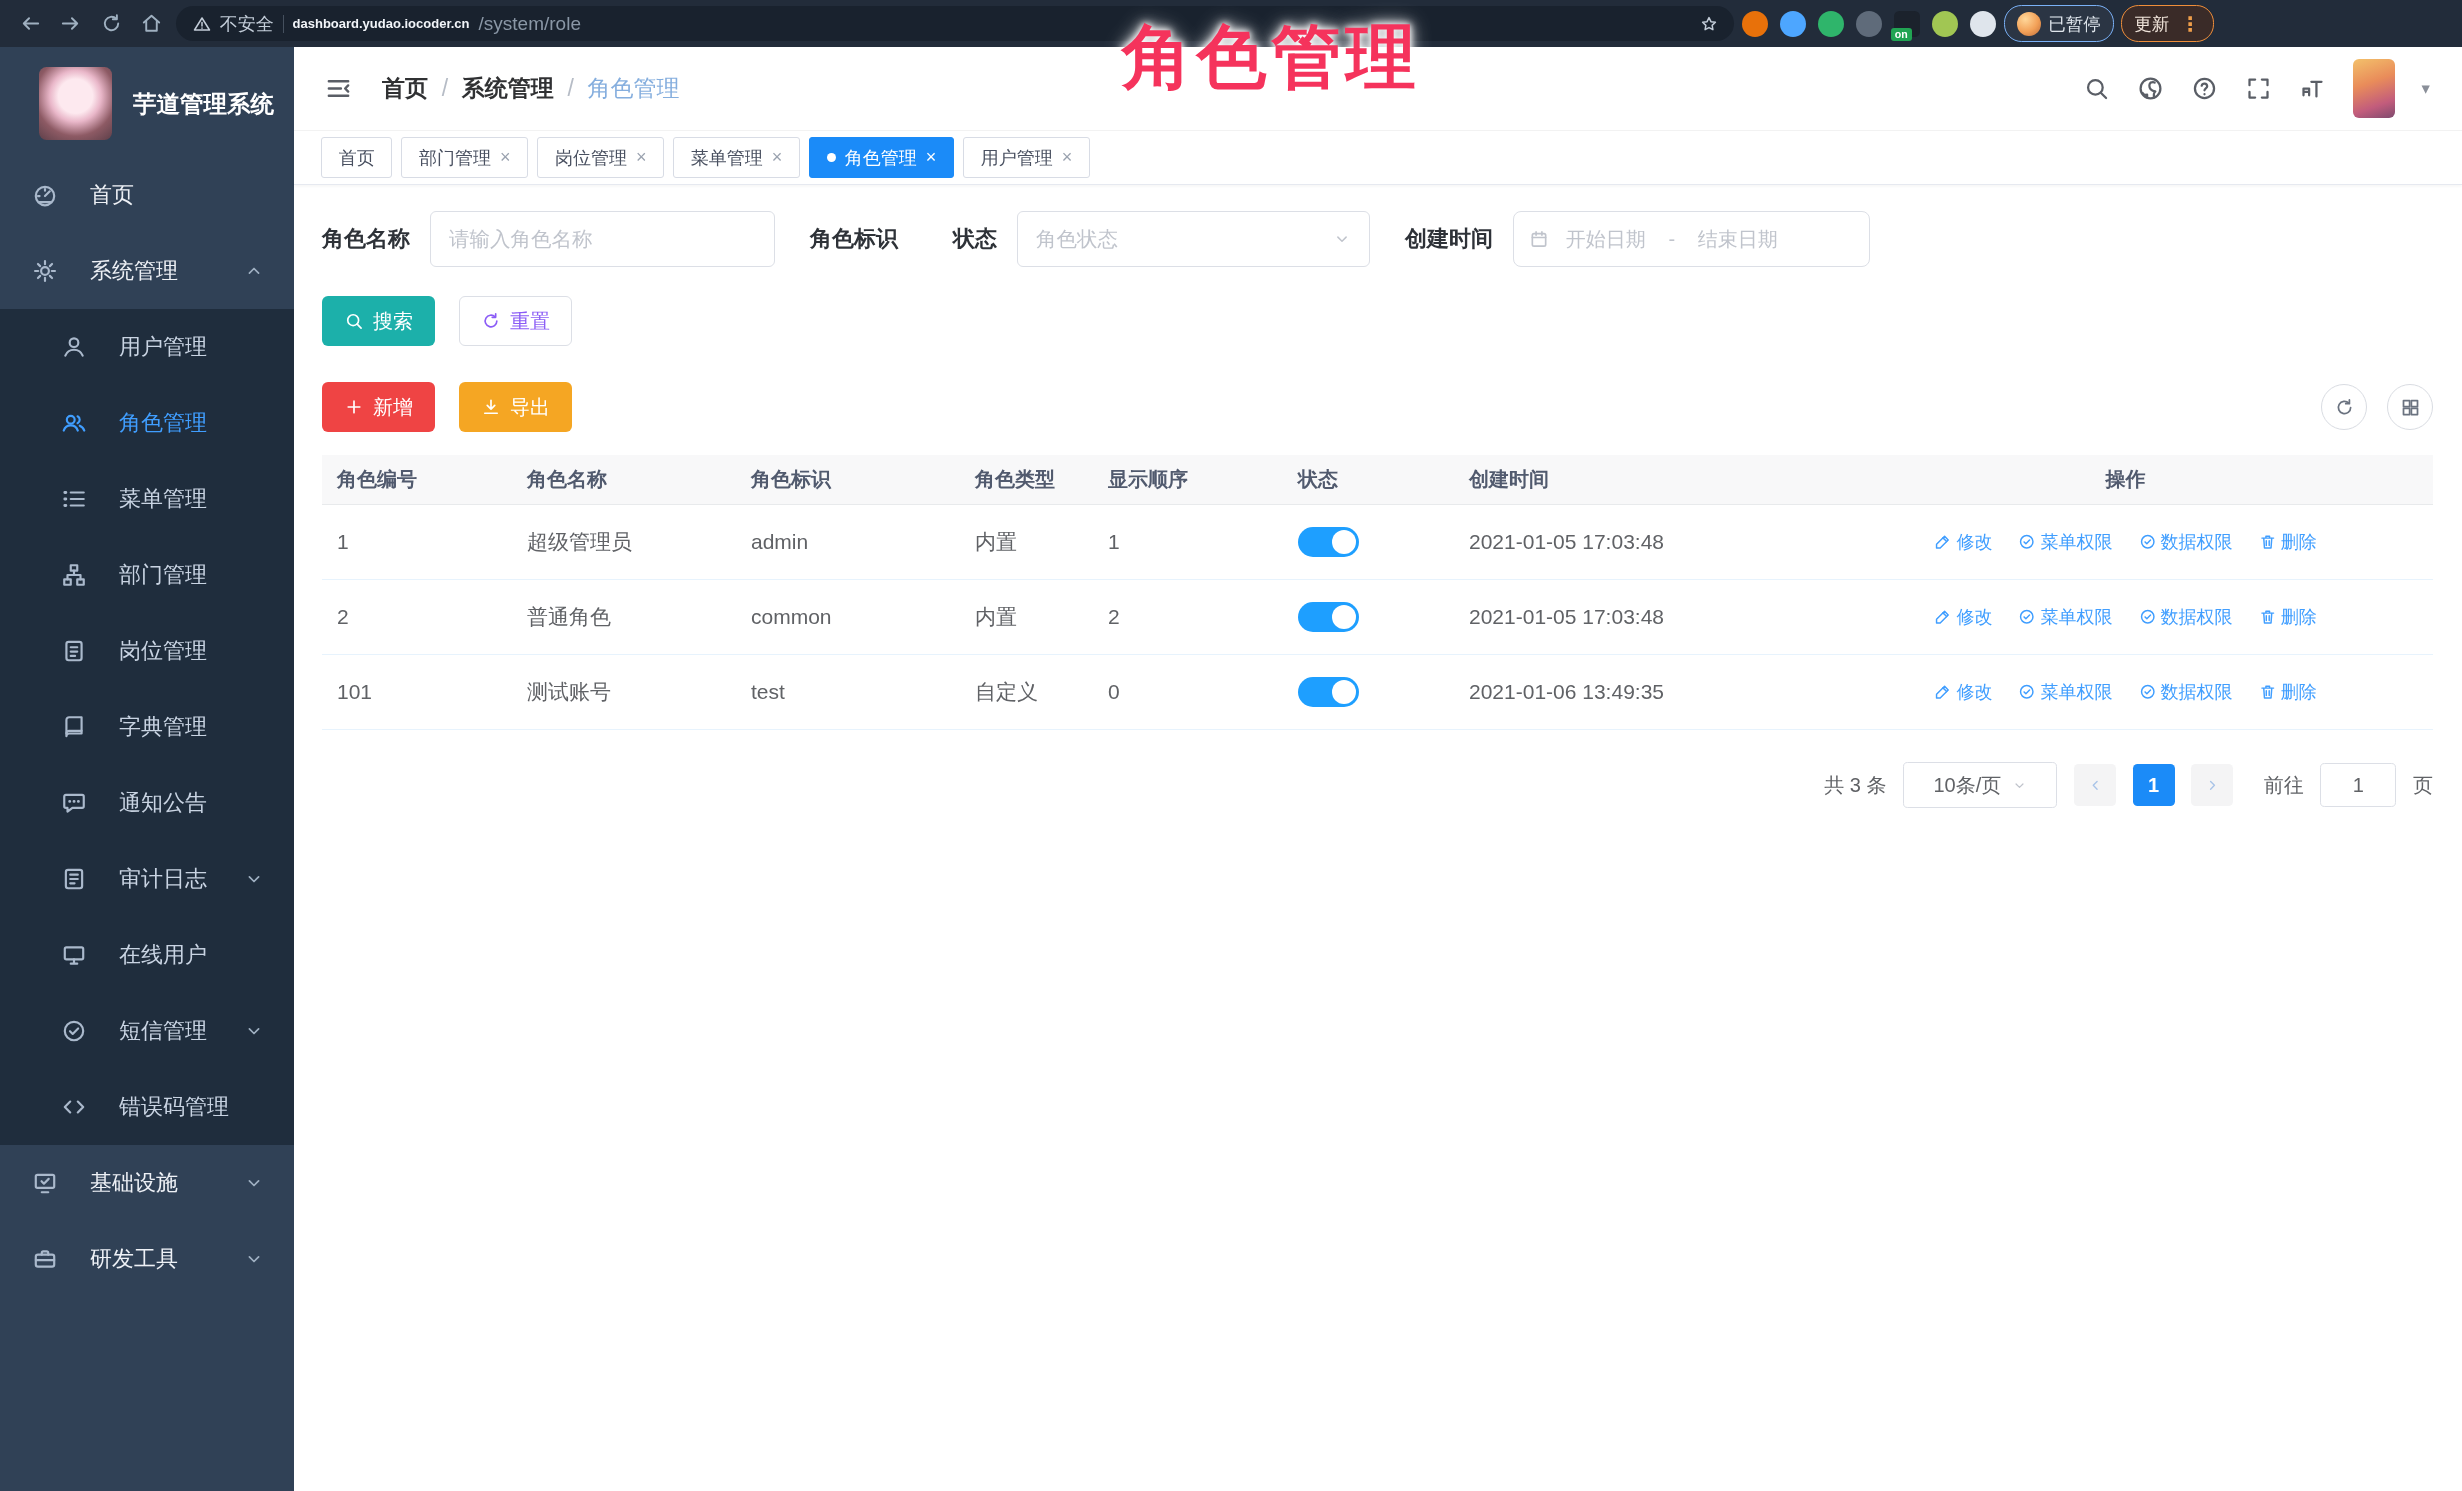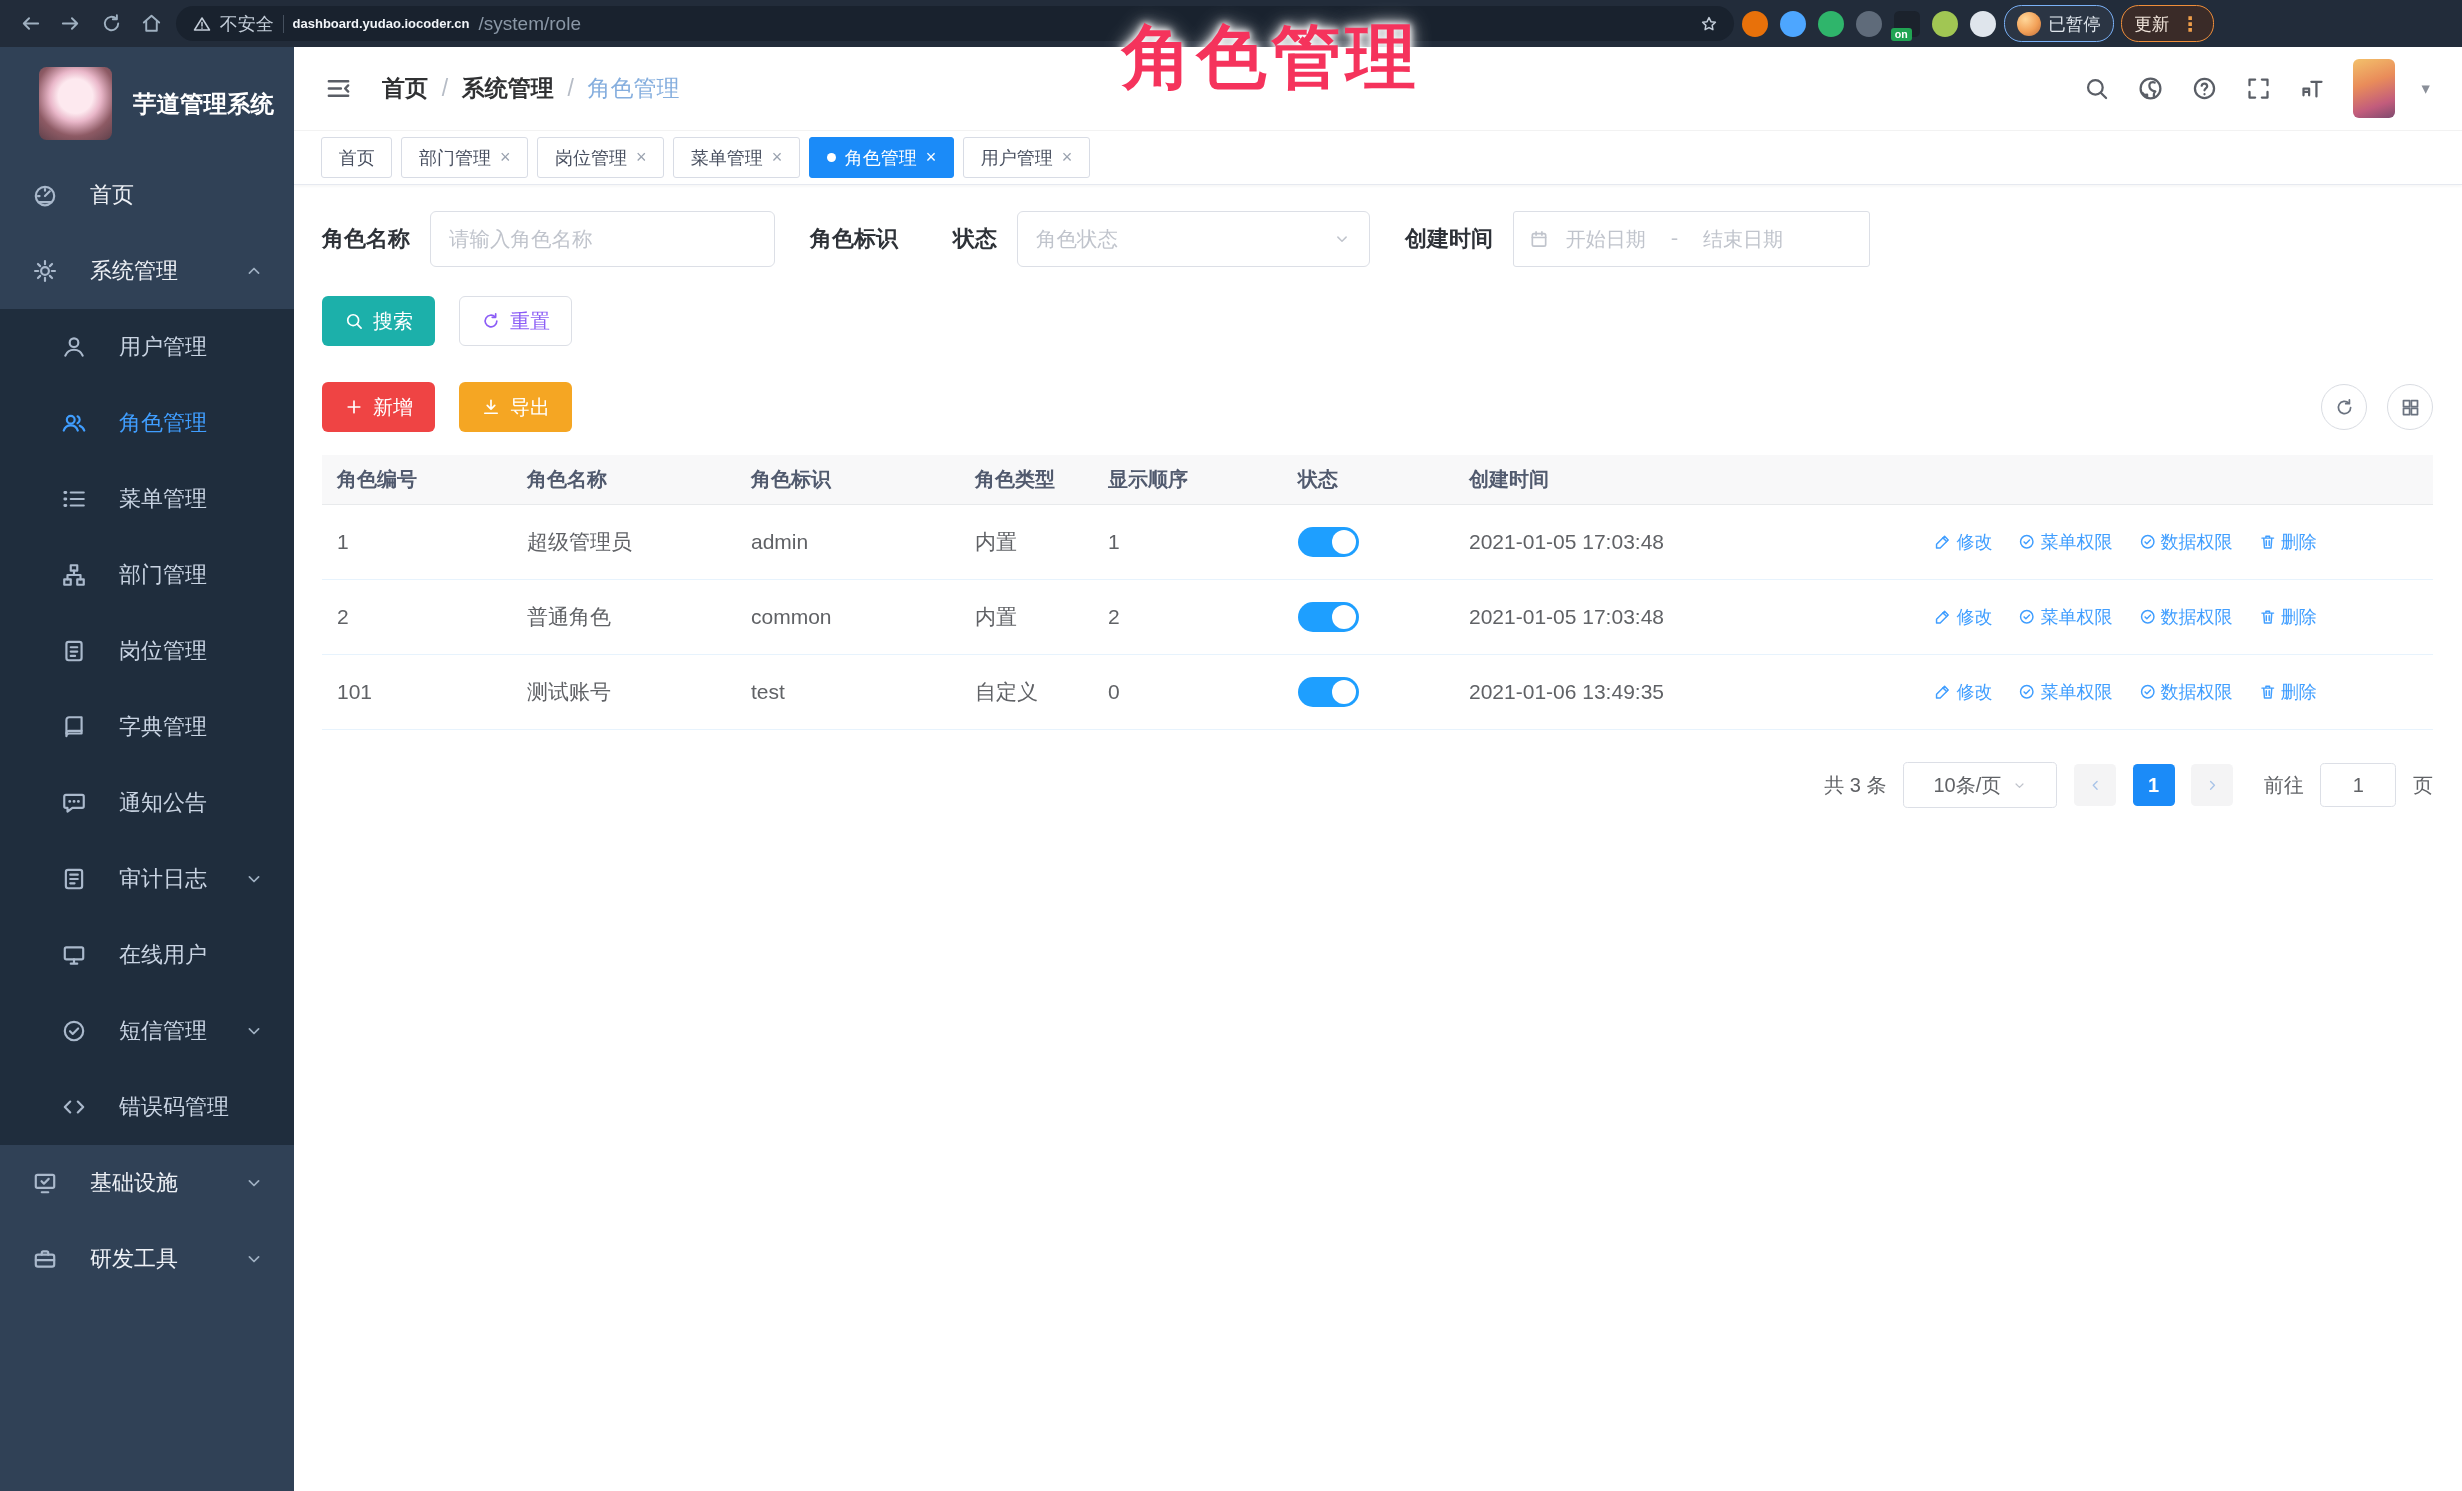--- a/index.html
+++ b/index.html
@@ -80,22 +80,22 @@
   
   .content{padding:26px 29px 0 28px;flex:1;}
   .filter-row{display:flex;align-items:center;}
   .f-label{font-size:22px;font-weight:bold;color:#2e3238;margin-right:20px;white-space:nowrap;}
   .f-input{height:56px;border:0.8px solid #dcdfe6;border-radius:6px;font-size:20.5px;color:#606266;
            padding:0 18px;box-sizing:border-box;outline:none;font-family:inherit;}
   .f-input::placeholder{color:#c0c4cc;}
   .sel{width:353px;height:56px;border:0.8px solid #dcdfe6;border-radius:6px;display:flex;align-items:center;
        padding:16px 18px;box-sizing:border-box;color:#c0c4cc;font-size:20.5px;}
   .sel .chev{margin-left:auto;width:18px;height:18px;color:#c0c4cc;}
-  .daterange{width:357px;height:56px;border:0.8px solid #dcdfe6;border-radius:3px;display:flex;align-items:center;
-             padding:0 15px;box-sizing:border-box;color:#c0c4cc;font-size:20px;gap:16.7px;font-family:Liberation Mono, monospace;}
+  .daterange{width:357px;height:56px;border:0.8px solid #dcdfe6;border-radius:8px;display:flex;align-items:center;
+             padding:0 15px;box-sizing:border-box;color:#c0c4cc;font-size:20px;gap:16.7px;}
   .daterange .ic{width:20px;height:20px;color:#c0c4cc;}
   .btn{height:50px;border-radius:6px;display:inline-flex;align-items:center;gap:9px;padding:0 21px;
        font-size:20px;border:0.8px solid transparent;cursor:pointer;}
   .btn .ic{width:20px;height:20px;}
   .btn-search{background:#1cb0aa;color:#fff;}
   .btn-reset{background:#fff;border-color:#dcdfe6;color:#8b5cf6;}
   .btn-add{background:#ef4444;color:#fff;}
   .btn-export{background:#f5a623;color:#fff;}
   .btn-row{margin-top:29px;display:flex;gap:24px;}
   .tool-row{margin-top:36px;display:flex;gap:24px;align-items:center;}
@@ -595,20 +595,21 @@
 
         <div class="table">
           <div class="tr thead" id="thead">
               <div class="td c0">角色编号</div>
               <div class="td c1">角色名称</div>
               <div class="td c2">角色标识</div>
               <div class="td c3">角色类型</div>
               <div class="td c4">显示顺序</div>
               <div class="td c5">状态</div>
               <div class="td c6">创建时间</div>
+              <div class="td c7">操作</div>
             </div>
           <div class="tbody" id="tbody">
               <div class="tr">
                 <div class="td c0">1</div>
                 <div class="td c1">超级管理员</div>
                 <div class="td c2">admin</div>
                 <div class="td c3">内置</div>
                 <div class="td c4">1</div>
                 <div class="td c5">
                   <div class="switch" aria-checked="true"></div>

